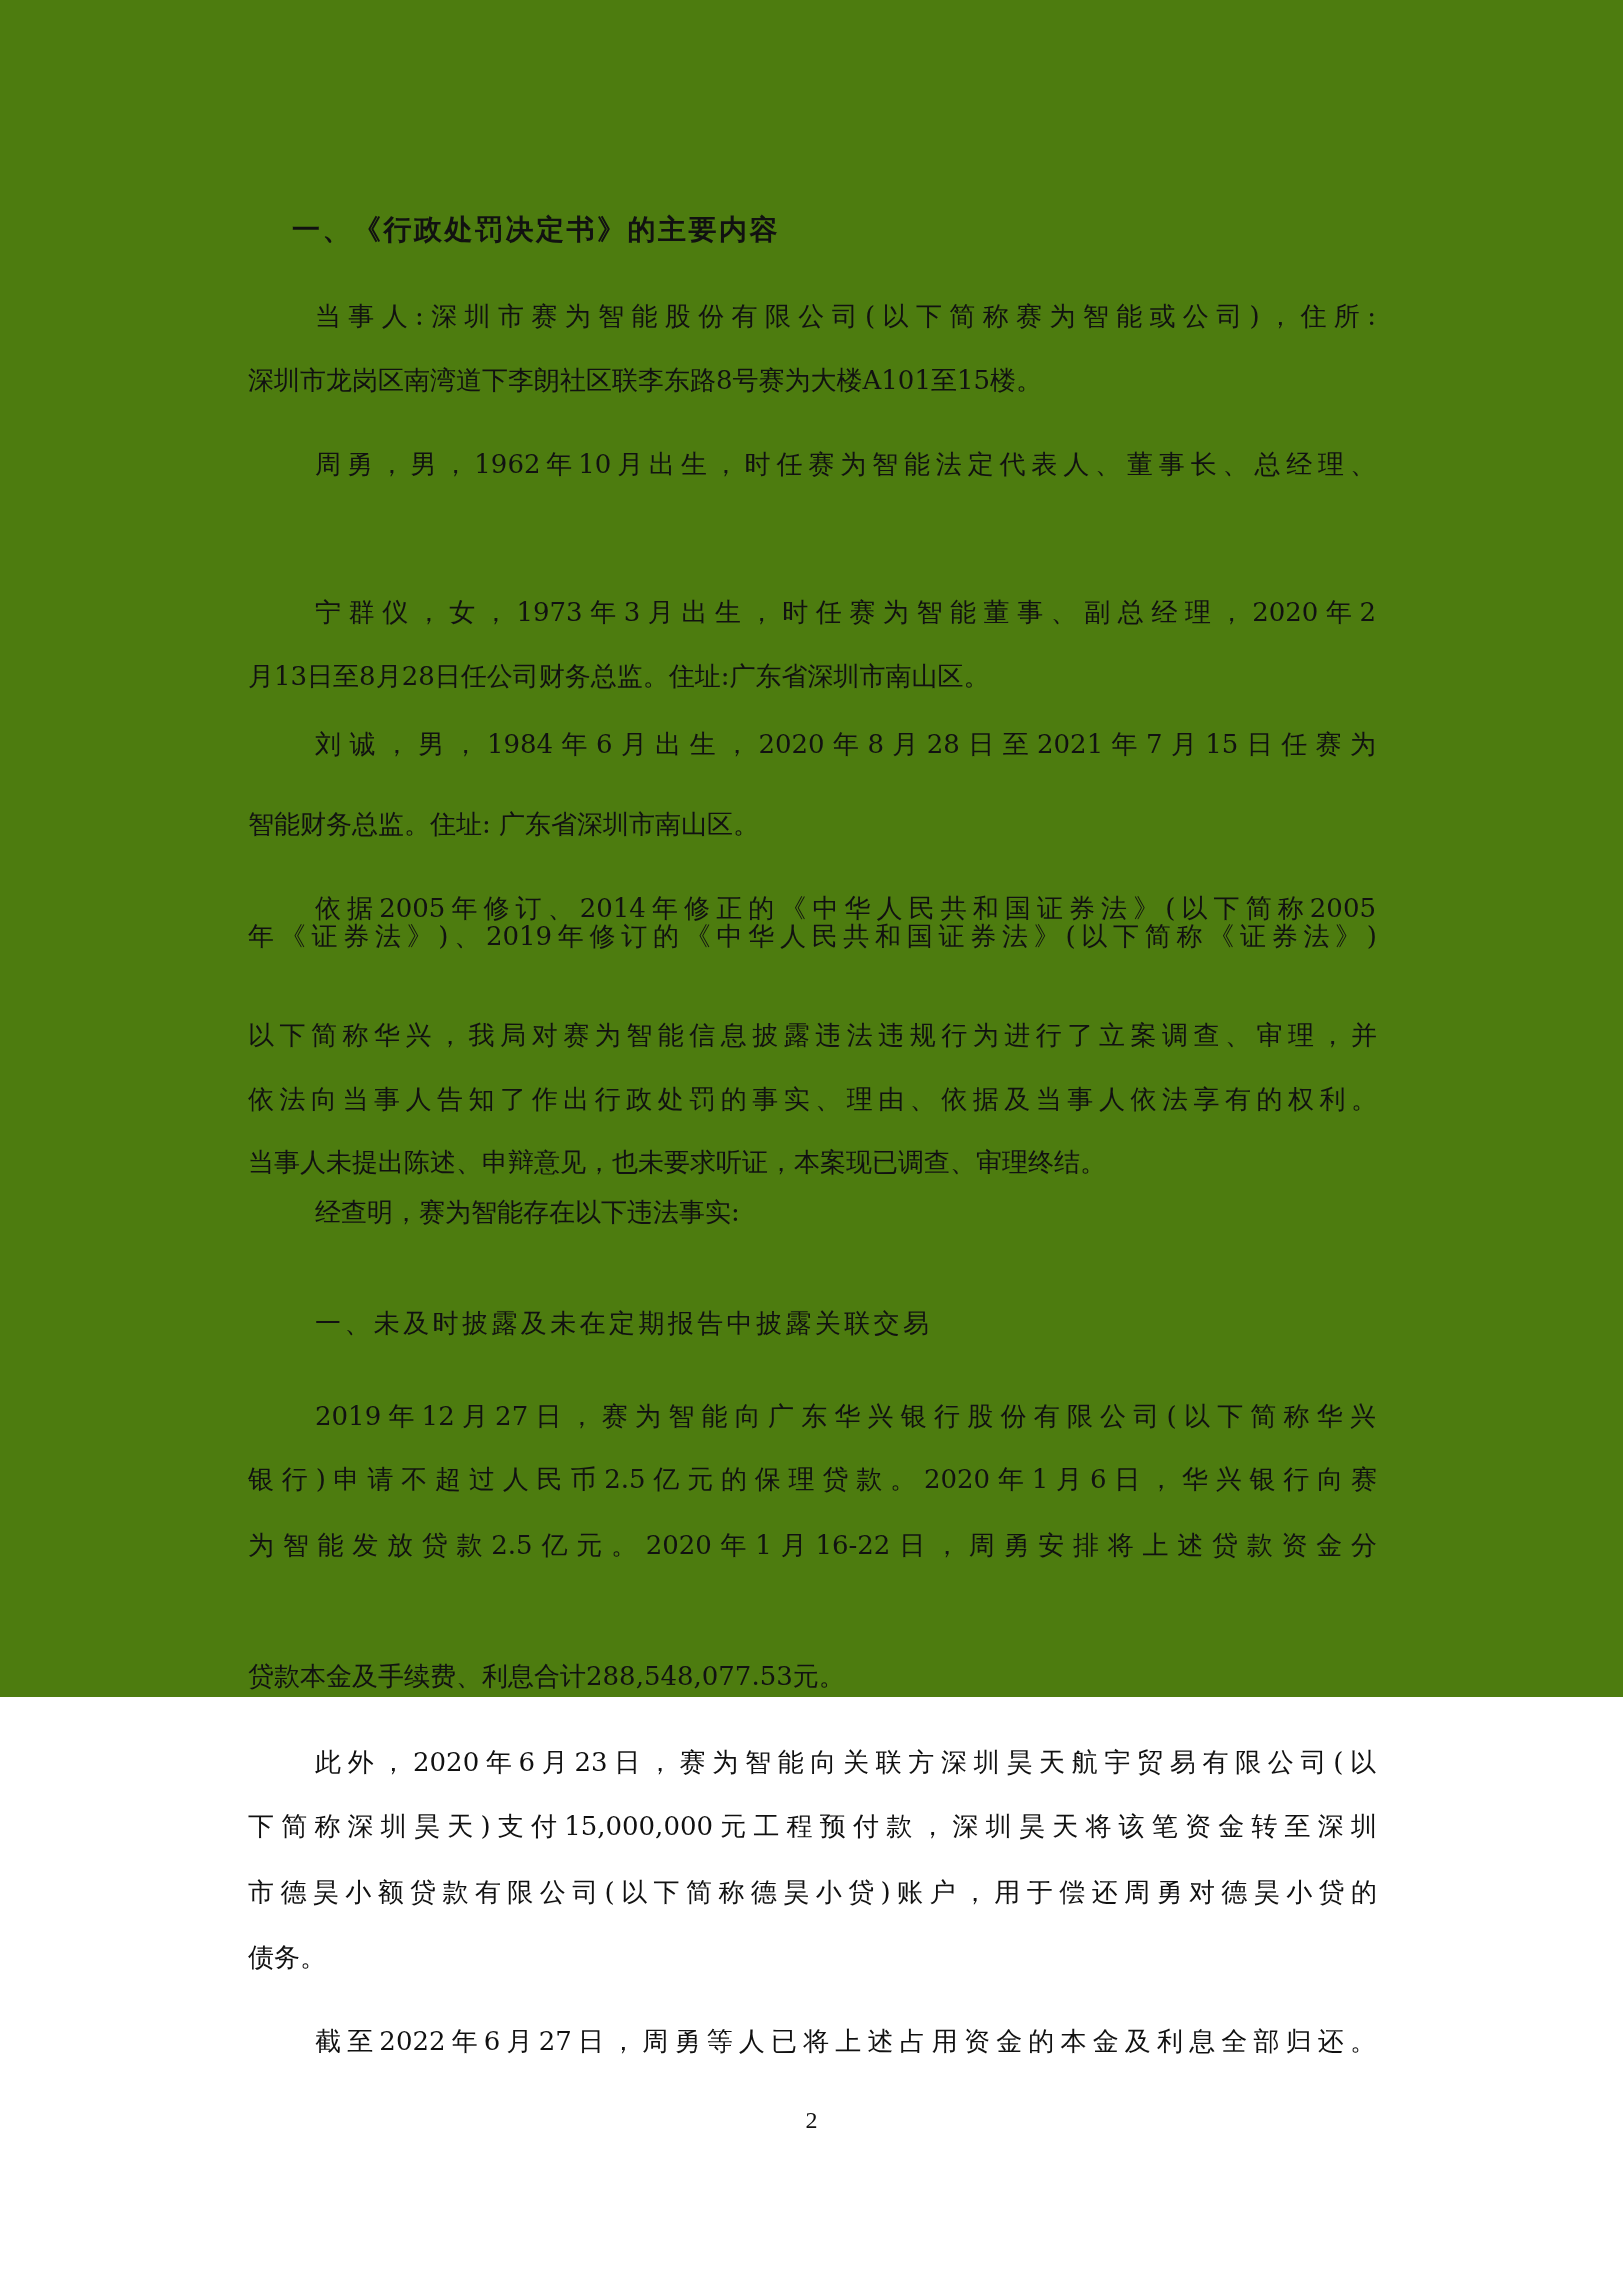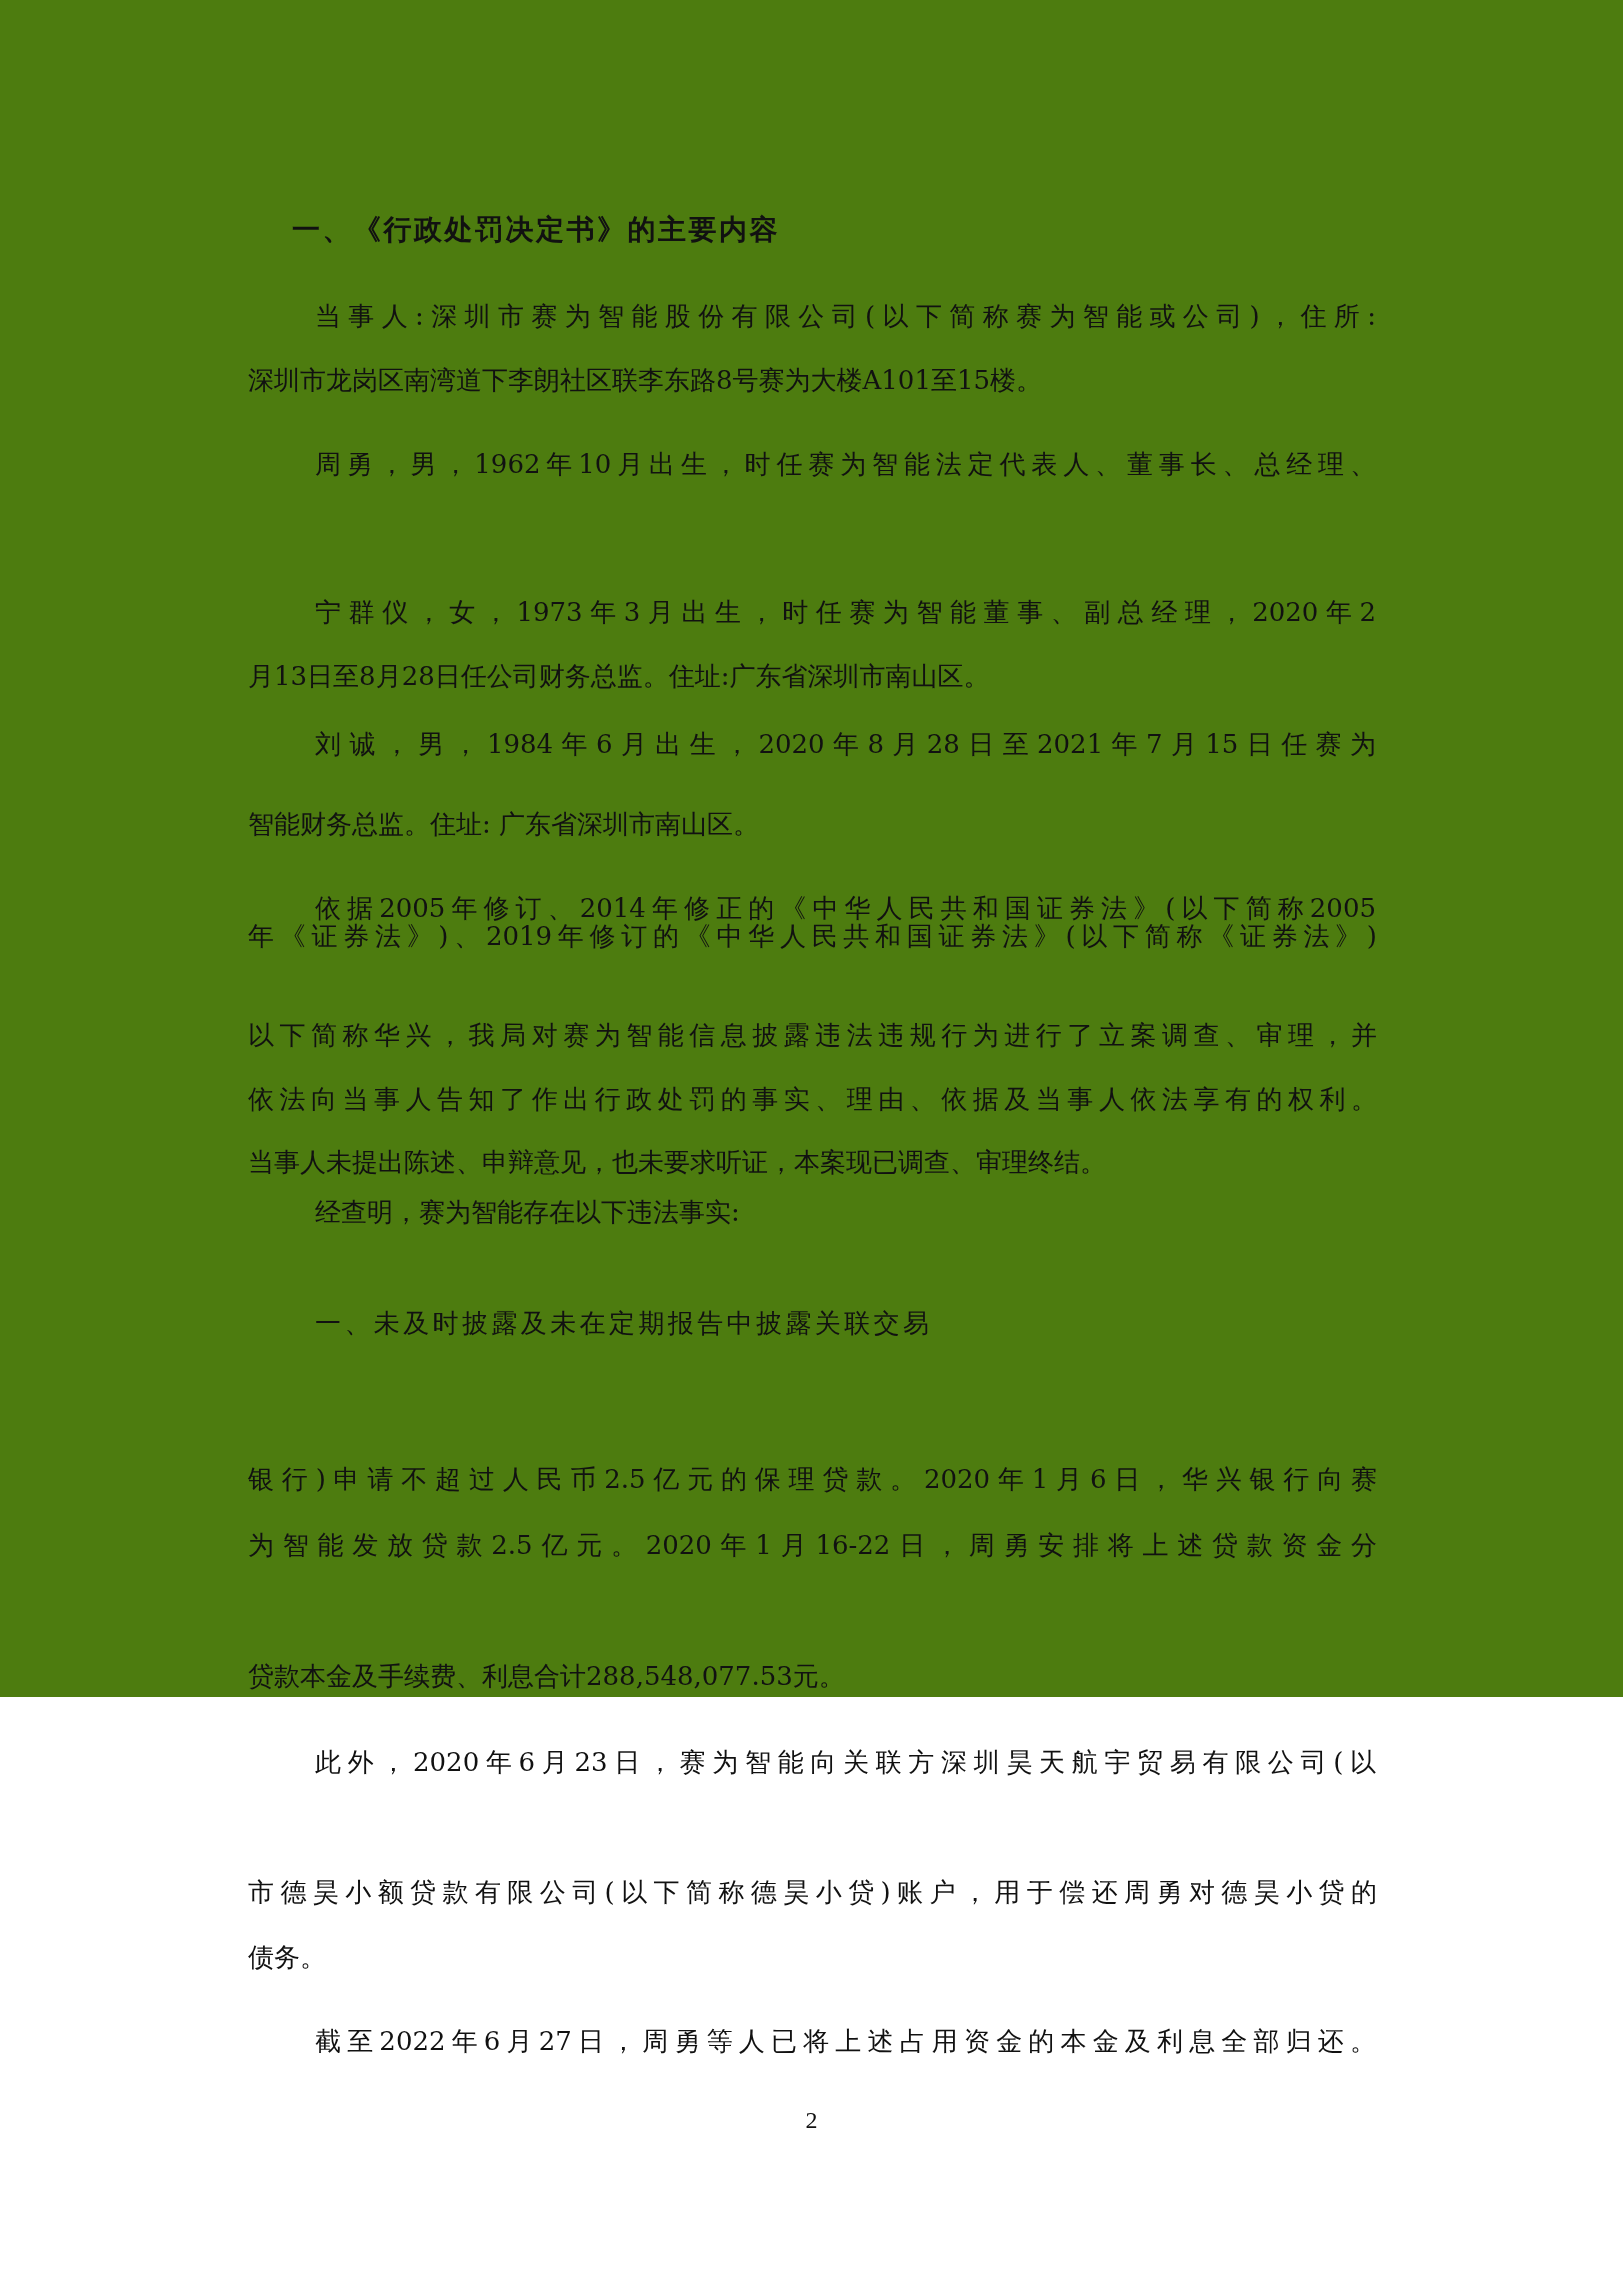--- a/index.html
+++ b/index.html
@@ -87,25 +87,27 @@
   <div class="line indent" style="top:890px">依据2005年修订、2014年修正的《中华人民共和国证券法》(以下简称2005</div>
   <div class="line" style="top:918px">年《证券法》)、2019年修订的《中华人民共和国证券法》(以下简称《证券法》)</div>
   <div class="line" style="top:1017px">以下简称华兴，我局对赛为智能信息披露违法违规行为进行了立案调查、审理，并</div>
   <div class="line" style="top:1081px">依法向当事人告知了作出行政处罚的事实、理由、依据及当事人依法享有的权利。</div>
   <div class="line last" style="top:1144px">当事人未提出陈述、申辩意见，也未要求听证，本案现已调查、审理终结。</div>
 
   <div class="line indent last" style="top:1194px">经查明，赛为智能存在以下违法事实:</div>
 
   <div class="line indent last subheading" style="top:1305px">一、未及时披露及未在定期报告中披露关联交易</div>
 
+  <div class="line indent" style="top:1398px">2019年12月27日，赛为智能向广东华兴银行股份有限公司(以下简称华兴</div>
   <div class="line" style="top:1461px">银行)申请不超过人民币2.5亿元的保理贷款。2020年1月6日，华兴银行向赛</div>
   <div class="line" style="top:1527px">为智能发放贷款2.5亿元。2020年1月16-22日，周勇安排将上述贷款资金分</div>
   <div class="line last" style="top:1658px">贷款本金及手续费、利息合计288,548,077.53元。</div>
 
   <div class="line indent" style="top:1744px">此外，2020年6月23日，赛为智能向关联方深圳昊天航宇贸易有限公司(以</div>
+  <div class="line" style="top:1808px">下简称深圳昊天)支付15,000,000元工程预付款，深圳昊天将该笔资金转至深圳</div>
   <div class="line" style="top:1874px">市德昊小额贷款有限公司(以下简称德昊小贷)账户，用于偿还周勇对德昊小贷的</div>
   <div class="line last" style="top:1939px">债务。</div>
 
   <div class="line indent" style="top:2023px">截至2022年6月27日，周勇等人已将上述占用资金的本金及利息全部归还。</div>
 
   <div class="page-number">2</div>
 </div>
 
 
 </body></html>

